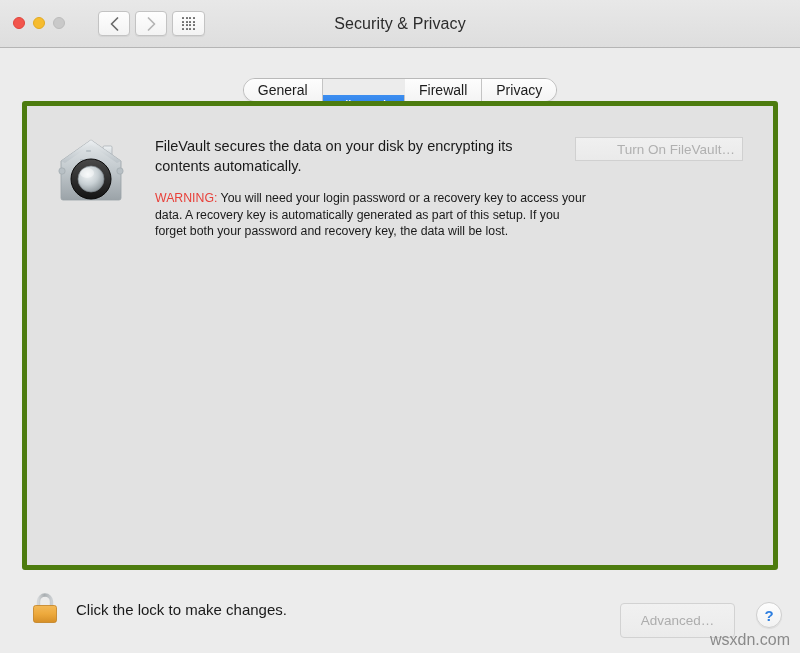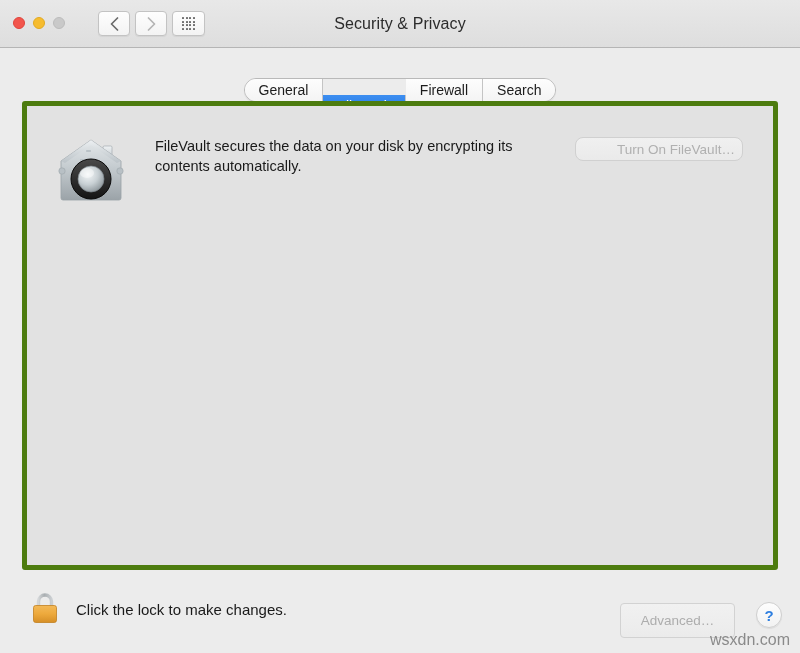--- a/index.html
+++ b/index.html
@@ -204,21 +204,21 @@
   }
 
   .turn-on-btn {
     position: absolute;
     right: 30px;
     top: 31px;
     width: 168px;
     height: 24px;
     background: linear-gradient(to bottom, #f0f0f0 0%, #eaeaea 100%);
     border: 1px solid #d0d0d0;
-    border-radius: 8px;
+    border-radius: 0;
     font-size: 13.5px;
     color: #b0b0b0;
     display: flex;
     align-items: center;
     justify-content: center;
     padding-left: 34px;
   }
 
   
   .lock-row {
@@ -323,21 +323,21 @@
 
   <div class="window-title">Security &amp; Privacy</div>
 
 </div>
 
 <div class="tab-bar">
   <div class="tabs">
     <div class="tab">General</div>
     <div class="tab active">FileVault</div>
     <div class="tab">Firewall</div>
-    <div class="tab">Search</div>
+    <div class="tab">Privacy</div>
   </div>
 </div>
 
 <div class="panel">
 
   <svg class="fv-icon" viewBox="0 0 72 72">
     <defs>
       <linearGradient id="bodyGrad" x1="0" y1="0" x2="0" y2="1">
         <stop offset="0%" stop-color="#e4e8ea"></stop>
         <stop offset="45%" stop-color="#c5ccd0"></stop>
@@ -373,20 +373,23 @@
     <circle cx="36" cy="45" r="20" fill="url(#ringGrad)"></circle>
     <circle cx="36" cy="45" r="20" fill="none" stroke="#0a0a0a" stroke-width="1"></circle>
 
     <circle cx="36" cy="45" r="13" fill="url(#knobGrad)"></circle>
     <circle cx="36" cy="45" r="13" fill="none" stroke="#7e878c" stroke-width="0.7"></circle>
     <ellipse cx="32" cy="39" rx="7" ry="5" fill="#ffffff" opacity="0.42"></ellipse>
   </svg>
 
   <div class="fv-text-block">
     <div class="fv-headline">FileVault secures the data on your disk by encrypting its contents automatically.</div>
+    <div class="fv-warning">
+      <span class="warn-label">WARNING:</span><span> You will need your login password or a recovery key to access your data. A recovery key is automatically generated as part of this setup. If you forget both your password and recovery key, the data will be lost.</span>
+    </div>
   </div>
 
   <div class="turn-on-btn">Turn On FileVault…</div>
 </div>
 
 <div class="lock-row">
   <svg width="30" height="34" viewBox="0 0 30 34">
     <defs>
       <linearGradient id="lockBody" x1="0" y1="0" x2="0" y2="1">
         <stop offset="0%" stop-color="#f3b957"></stop>

